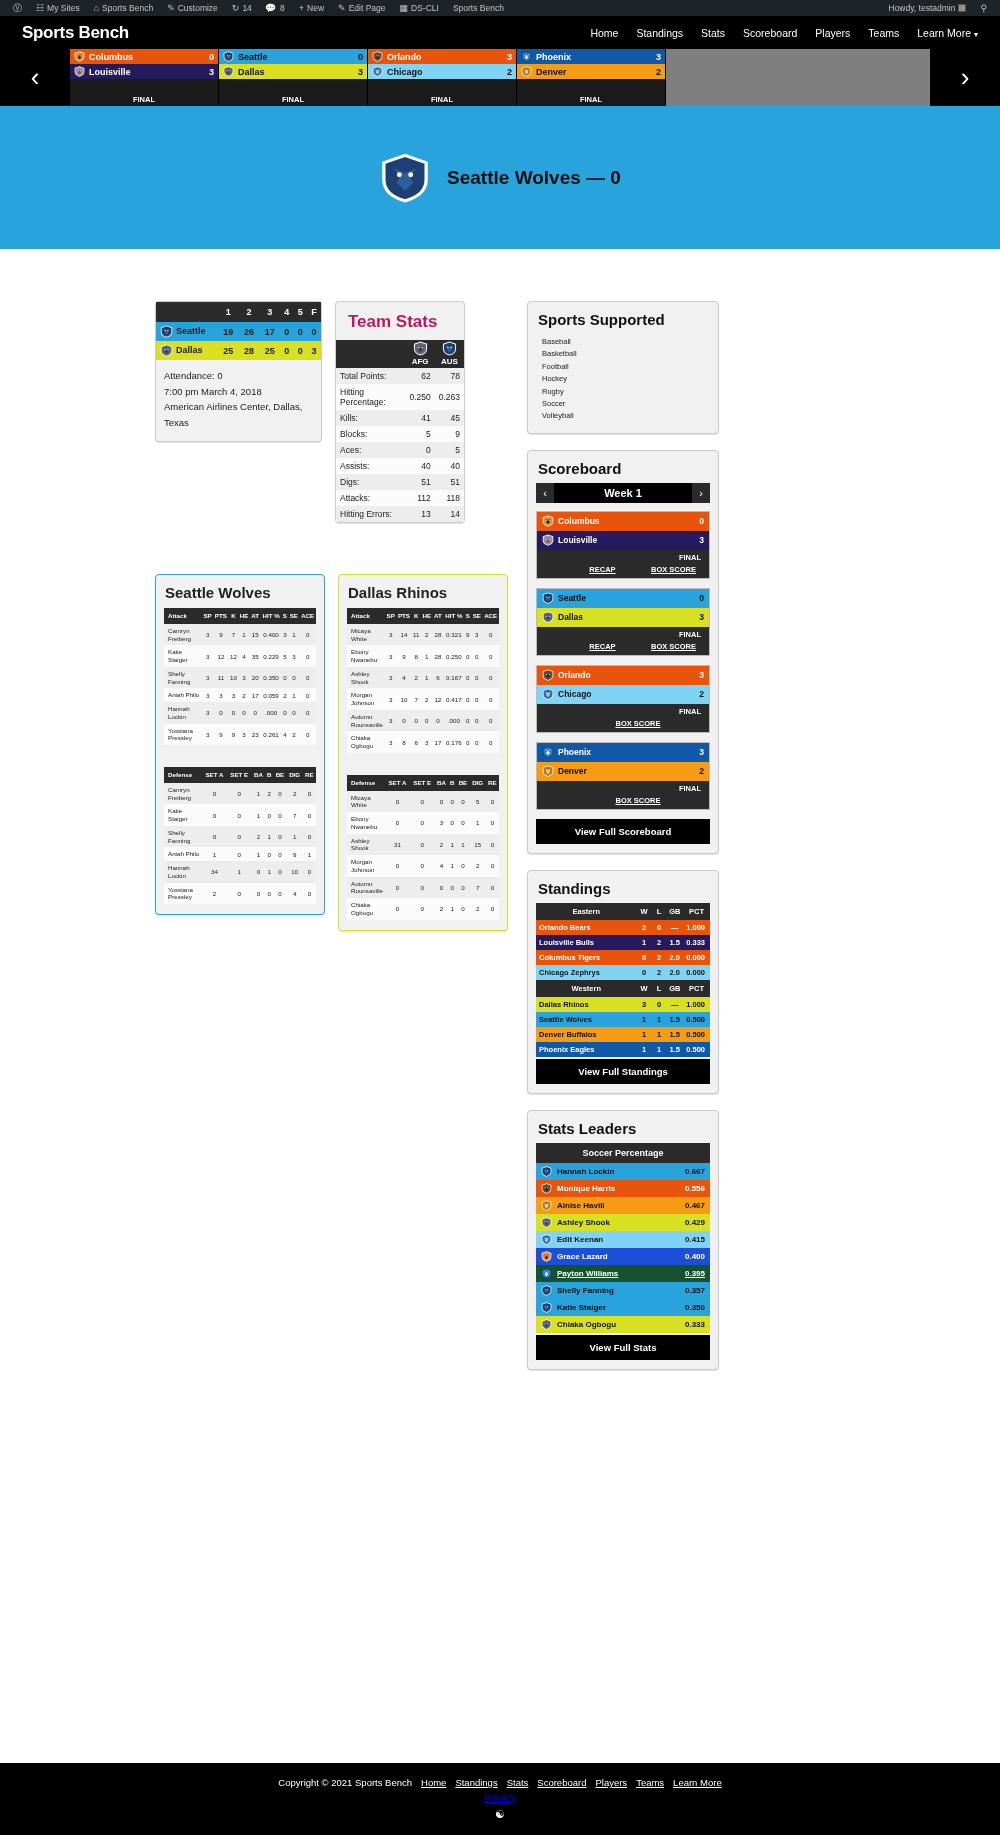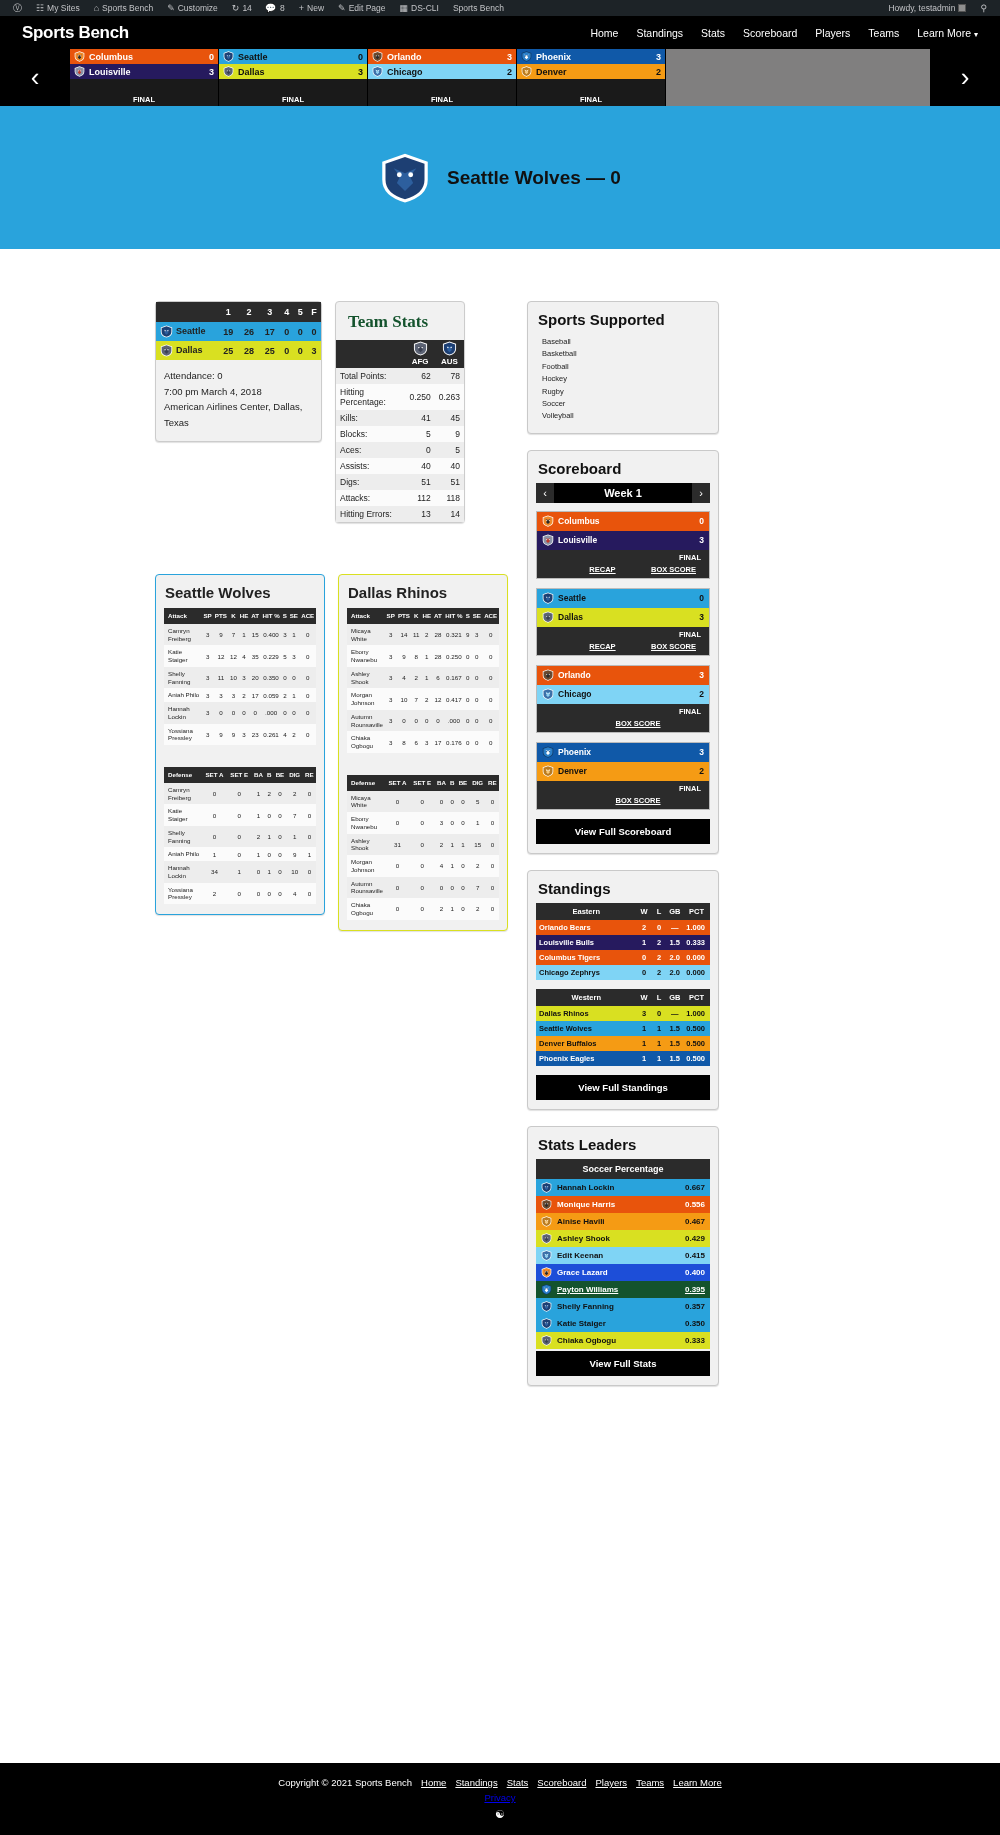--- a/index.html
+++ b/index.html
@@ -54,21 +54,21 @@
 
   
   .content { display:flex; padding:52px 0 0 0; }
   .col-left { width:527px; padding-left:155px; }
   .col-right { width:473px; padding-left:0px; }
 
   .panel {
     background:#f1f1f1; border:1px solid #ccc; border-radius:4px;
     margin-bottom:18px; box-shadow:0 1px 1px rgba(0,0,0,.12);
   }
-  .panel-h { font-size:17px; font-weight:bold; color:#14532d; padding:10px 12px 8px;font-family:Liberation Serif, serif; }
+  .panel-h { font-size:17px; font-weight:bold; color:#be185d; padding:10px 12px 8px; }
 
   
   .boxscore { width:167px; }
   table { border-collapse:collapse; width:100%; }
   .bs-table td, .bs-table th { font-size:9px; font-weight:bold; padding:3px 2px; text-align:center; }
   .bs-head { background:#2b2b2b; color:#fff; }
   .bs-head td { padding:5px 2px; }
   .bs-name { text-align:left !important; padding-left:4px !important; }
   .bs-logo { width:13px; height:13px; display:inline-block; vertical-align:middle; margin-right:3px; }
   .bs-info { padding:8px 8px 10px; font-size:9.5px; line-height:1.65; color:#222; }
@@ -111,21 +111,21 @@
   .gm-row { height:19px; display:flex; align-items:center; padding:0 5px; font-size:8.5px; font-weight:bold; }
   .gm-row .gn { flex:1; padding-left:4px; }
   .gm-logo { width:12px; height:12px; flex:0 0 12px; }
   .gm-foot { background:#2b2b2b; color:#fff; padding:3px 0 4px; }
   .gm-final { text-align:right; font-size:7.5px; font-weight:bold; padding:0 8px 3px; }
   .gm-links { display:flex;padding-left:30px; }
   .gm-links a { flex:1; text-align:center; color:#fff; font-size:7.5px; text-decoration:underline; font-weight:bold; }
   .btn-blk { background:#000; color:#fff; text-align:center; font-size:9.5px; font-weight:bold;
              padding:7px 0; margin-top:2px; }
 
-  .st-tbl { font-size:7.5px; margin-bottom:9px; }
+  .st-tbl { font-size:7.5px; }
   .st-tbl th { background:#2b2b2b; color:#fff; padding:4px 2px; font-size:7.5px; }
   .st-tbl td { padding:3px 3px; font-weight:bold; }
   .st-tbl td.tm { text-align:left; }
   .st-tbl td.nu { text-align:center; width:15px; }
   .st-tbl td.pc { text-align:right; width:27px; padding-right:5px; }
 
   .lead-h { background:#2b2b2b; color:#fff; text-align:center; font-size:9px;
             font-weight:bold; padding:5px 0; }
   .lead-row { height:17px; display:flex; align-items:center; padding:0 5px; font-size:8px; font-weight:bold; }
   .lead-row .ln { flex:1; padding-left:5px; }

